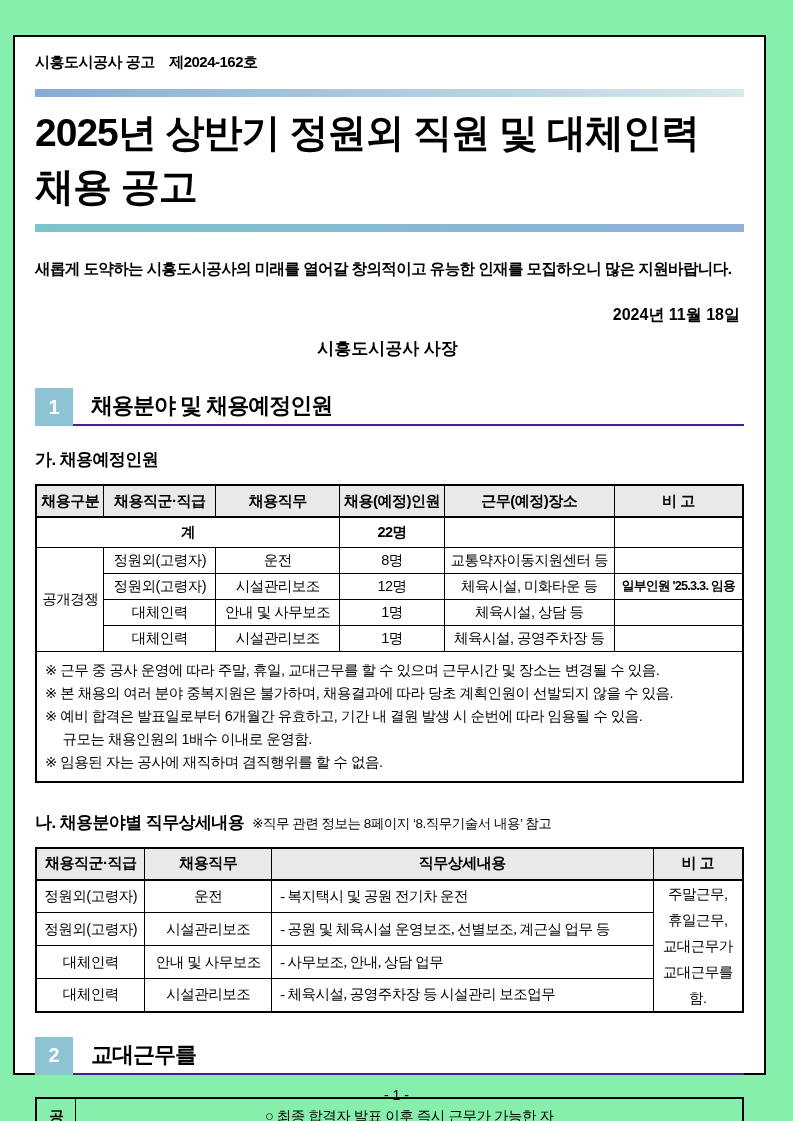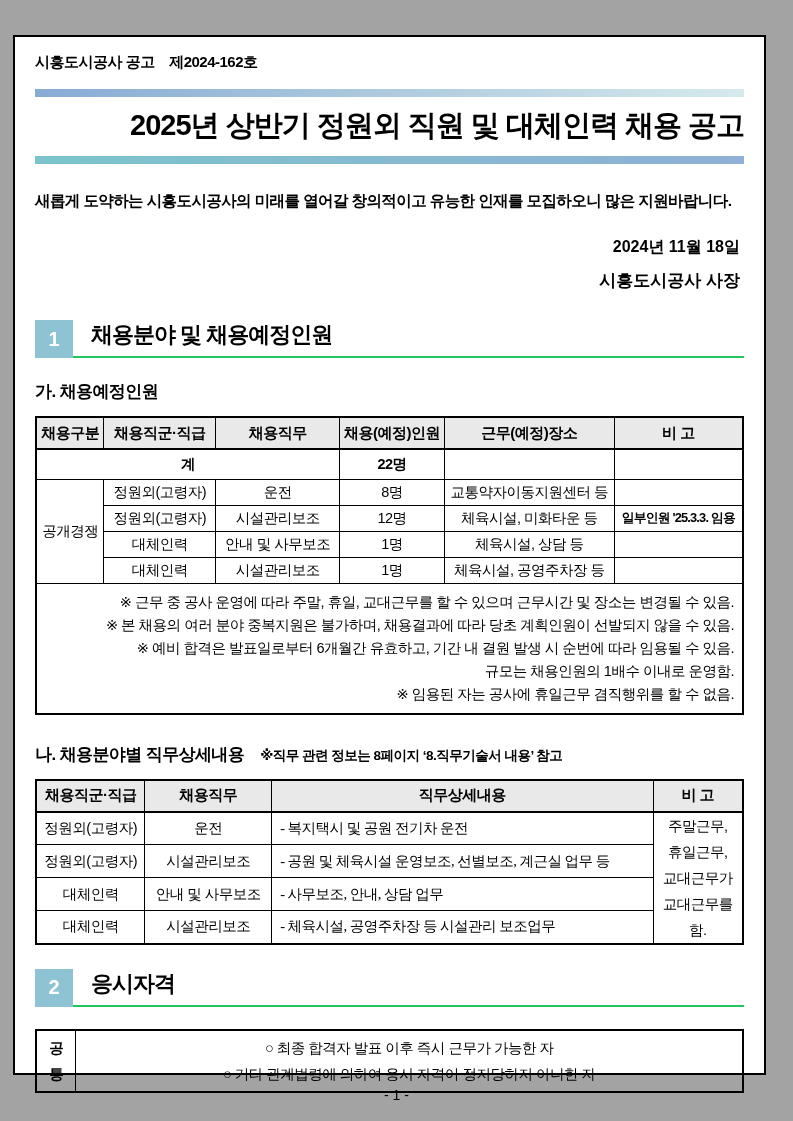--- a/index.html
+++ b/index.html
@@ -3,76 +3,76 @@
 <meta charset="utf-8">
 <style>
   * { margin: 0; padding: 0; box-sizing: border-box; }
   html, body { background: #ffffff; }
   body {
     width: 793px; height: 1121px;
     font-family: "Liberation Sans", "DejaVu Sans", sans-serif;
     color: #000;
     position: relative;
   }
-  .sheet { position: relative; width: 793px; height: 1121px; background: #a3a3a3; overflow: hidden; padding-left: 44px; }
+  .sheet { position: relative; width: 793px; height: 1121px; background: #86efac; overflow: hidden; padding-left: 44px; }
 
   .page-box {
     position: absolute; left: 13px; top: 35px;
     width: 753px; height: 1040px;
     border: 2px solid #000;
     padding: 16px 20px 0 20px;
     background: #fff;
   }
 
   .doc-number { font-size: 15px; font-weight: bold; letter-spacing: -0.5px; }
 
   .title-block { margin-top: 17px; }
   .bar { height: 8px; width: 100%; }
   .bar-top { background: linear-gradient(to right, #86acd6, #aac7dc 45%, #d6eaee); }
   .bar-bottom { background: linear-gradient(to right, #7bc4ca, #8fb0d7); }
   .main-title {
-    font-size: 29px; font-weight: bold; text-align: right;
+    font-size: 39px; font-weight: bold; text-align: left;
     letter-spacing: -1px; padding: 9px 0 10px 0;
   }
 
   .intro { margin-top: 27px; font-size: 15.5px; font-weight: bold; letter-spacing: -0.6px; }
 
   .date-line { margin-top: 25px; text-align: right; font-size: 16px; font-weight: bold; padding-right: 4px; }
-  .signer-line { margin-top: 11px; text-align: right; font-size: 17px; font-weight: bold; padding-right: 4px; }
+  .signer-line { margin-top: 11px; text-align: center; font-size: 17px; font-weight: bold; padding-right: 4px; }
 
   .section-heading { display: flex; align-items: stretch; height: 38px; margin-top: 28px; }
   .section-num {
     width: 38px; height: 38px; background: #8dc3d3; color: #ffffff;
     font-size: 20px; font-weight: bold; display: flex; align-items: center; justify-content: center;
     flex: none;
   }
   .section-title-wrap {
-    flex: 1; display: flex; align-items: flex-start;
-    padding-left: 18px; border-bottom: 2px solid #22c55e;
+    flex: 1; display: flex; align-items: center;
+    padding-left: 18px; border-bottom: 2px solid #4c1d95;
   }
   .section-title { font-size: 22px; font-weight: bold; letter-spacing: -1px; }
 
   .sub-heading { margin-top: 22px; font-size: 17px; font-weight: bold; letter-spacing: -0.6px; }
-  .sub-heading .sub-note { font-size: 13.5px; font-weight: bold; letter-spacing: -0.5px; margin-left: 16px; }
+  .sub-heading .sub-note { font-size: 13.5px; font-weight: normal; letter-spacing: -0.5px; margin-left: 8px; }
 
   table { border-collapse: collapse; table-layout: fixed; margin-top: 13px; }
   table, th, td { border: 1px solid #000; }
   table { border-width: 2px; }
   th {
     background: #e9e9e9; font-size: 15px; font-weight: bold;
     height: 32px; text-align: center; border-bottom-width: 2px; letter-spacing: -0.5px;
   }
   td { font-size: 14.5px; text-align: center; height: 26px; letter-spacing: -0.5px; }
   .t-bold { font-weight: bold; }
   .cell-left { text-align: left; padding-left: 8px; font-family: Liberation Serif, serif; }
   .row-total td { height: 30px; }
   .note-small { font-size: 12.8px; font-weight: bold; letter-spacing: -0.8px; }
 
   .notes-cell { text-align: left; padding: 7px 8px; }
-  .notes-cell div { line-height: 23px; white-space: pre-wrap; font-size: 14.5px; text-align: right; }
+  .notes-cell div { line-height: 23px; white-space: pre-wrap; font-size: 14.5px; }
 
   .remark-cell div { line-height: 26px; }
   .t2 td { height: 30px; }
 
   .t3 td { height: auto; }
   .t3 .label-cell div { line-height: 26px; font-weight: bold; }
   .t3 .req-cell { text-align: center; padding: 4px 8px; }
   .t3 .req-cell div { line-height: 26px; }
 
   .page-footer {
@@ -160,21 +160,21 @@
         <td>1명</td>
         <td>체육시설, 공영주차장 등</td>
         <td></td>
       </tr>
       <tr>
         <td colspan="6" class="notes-cell">
           <div>※ 근무 중 공사 운영에 따라 주말, 휴일, 교대근무를 할 수 있으며 근무시간 및 장소는 변경될 수 있음.</div>
           <div>※ 본 채용의 여러 분야 중복지원은 불가하며, 채용결과에 따라 당초 계획인원이 선발되지 않을 수 있음.</div>
           <div>※ 예비 합격은 발표일로부터 6개월간 유효하고, 기간 내 결원 발생 시 순번에 따라 임용될 수 있음.</div>
           <div>　 규모는 채용인원의 1배수 이내로 운영함.</div>
-          <div>※ 임용된 자는 공사에 휴일근무 겸직행위를 할 수 없음.</div>
+          <div>※ 임용된 자는 공사에 재직하며 겸직행위를 할 수 없음.</div>
         </td>
       </tr>
     </tbody>
       </table>
 
     <div class="sub-heading" style="margin-top:28px;">
       <span>나. 채용분야별 직무상세내용</span><span class="sub-note">※직무 관련 정보는 8페이지 ‘8.직무기술서 내용’ 참고</span>
     </div>
 
     <table class="t2">
@@ -216,21 +216,21 @@
         <td>대체인력</td>
         <td>시설관리보조</td>
         <td class="cell-left">- 체육시설, 공영주차장 등 시설관리 보조업무</td>
       </tr>
     </tbody>
       </table>
 
     <div class="section-heading" style="margin-top:24px;">
       <div class="section-num">2</div>
       <div class="section-title-wrap">
-        <span class="section-title">응시자격</span>
+        <span class="section-title">교대근무를</span>
       </div>
     </div>
 
     <table class="t3" style="margin-top:22px;">
       <colgroup>
         <col style="width:40px">
           <col style="width:668px">
       </colgroup>
       <tbody>
       <tr>

